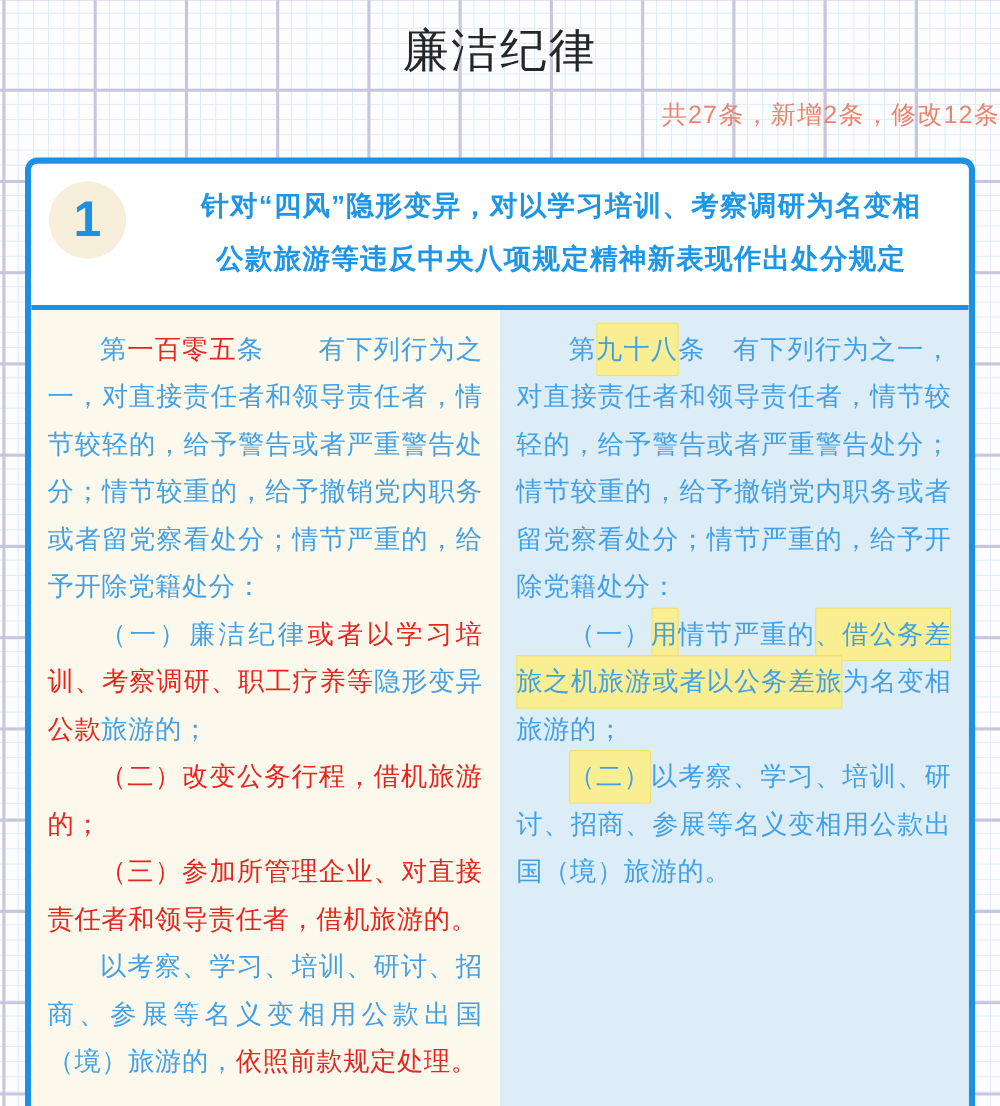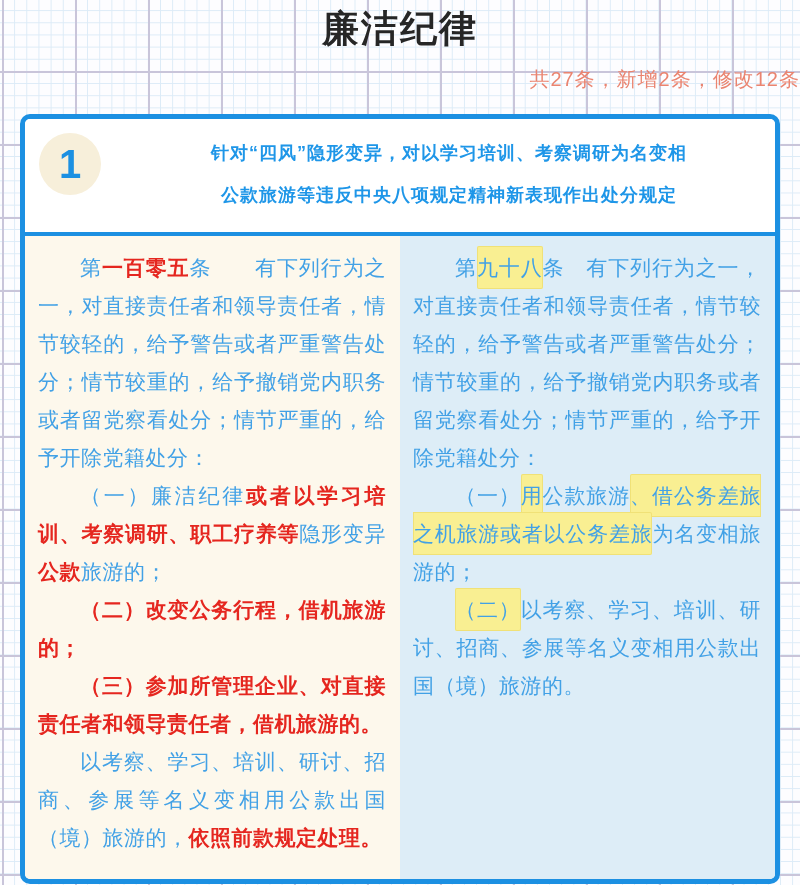--- a/index.html
+++ b/index.html
@@ -15,24 +15,24 @@
     background-image:
       linear-gradient(to right,  var(--grid-major, #c9c5da) 2px, transparent 2px),
       linear-gradient(to bottom, var(--grid-major, #c9c5da) 2px, transparent 2px),
       linear-gradient(to right,  var(--grid-minor, #dcebf7) 1px, transparent 1px),
       linear-gradient(to bottom, var(--grid-minor, #dcebf7) 1px, transparent 1px);
     background-size: 73px 73px, 73px 73px, 12.17px 12.17px, 12.17px 12.17px;
     background-position: 2px 0, 0 -2px, 2px 0, 0 -2px;
   }
   .page-title {
     margin: 0;
-    padding-top: 4px;
+    padding-top: 16px;
     text-align: center;
     font-size: 37px;
-    font-weight: bold;
+    font-weight: normal;
     letter-spacing: 2px;
     color: var(--title-color, #262626);
   }
   .page-subtitle {
     margin-top: 12px;
     text-align: right;
     font-size: 20px;
     letter-spacing: 1px;
     color: var(--subtitle-color, #ea8470);
   }
@@ -64,21 +64,21 @@
     font-weight: bold;
     display: flex;
     align-items: center;
     justify-content: center;
   }
   .card-heading {
     flex: 1 1 auto;
     text-align: center;
     color: var(--heading-blue, #1e96e8);
     font-weight: bold;
-    font-size: 18px;
+    font-size: 22px;
     line-height: 42px;
     letter-spacing: 1px;
     padding: 2px 6px 0 2px;
     margin-left: 40px;
   }
   .columns {
     display: flex;
     align-items: stretch;
     min-height: 628px;
   }
@@ -94,21 +94,21 @@
     text-indent: 2em;
     text-align: justify;
     word-break: break-all;
     font-size: 21px;
     line-height: 38px;
     letter-spacing: 0.5px;
     color: var(--text-blue, #42a1e6);
   }
   .red {
     color: var(--text-red, #e5261f);
-    font-weight: bold;
+    font-weight: normal;
     margin-top: 44px;
   }
   .hl {
     background: var(--highlight-yellow, #f9ef92);
     border-radius: 2px;
     box-shadow: inset 0 0 0 1px rgba(233, 214, 96, 0.55);
     padding: 10px 0;
   }
 </style>
 </head>
@@ -145,21 +145,21 @@
       <p class="para">
         <span>以考察、学习、培训、研讨、招商、参展等名义变相用公款出国（境）旅游的，</span><span class="red">依照前款规定处理。</span>
       </p>
     </div>
 
     <div class="col col-old">
       <p class="para">
         <span>第</span><span class="hl">九十八</span><span>条　有下列行为之一，对直接责任者和领导责任者，情节较轻的，给予警告或者严重警告处分；情节较重的，给予撤销党内职务或者留党察看处分；情节严重的，给予开除党籍处分：</span>
       </p>
       <p class="para">
-        <span>（一）</span><span class="hl">用</span><span>公款旅游</span><span class="hl">、借公务差旅之机旅游或者以公务差旅</span><span>为名变相旅游的；</span>
+        <span>（一）</span><span class="hl">用</span><span>情节严重的</span><span class="hl">、借公务差旅之机旅游或者以公务差旅</span><span>为名变相旅游的；</span>
       </p>
       <p class="para">
         <span class="hl">（二）</span><span>以考察、学习、培训、研讨、招商、参展等名义变相用公款出国（境）旅游的。</span>
       </p>
     </div>
 
   </div>
 </div>
 
 </body></html>

